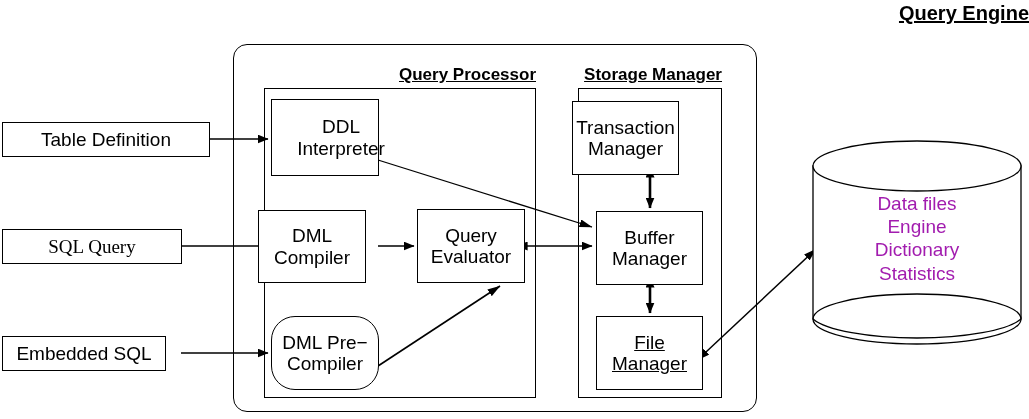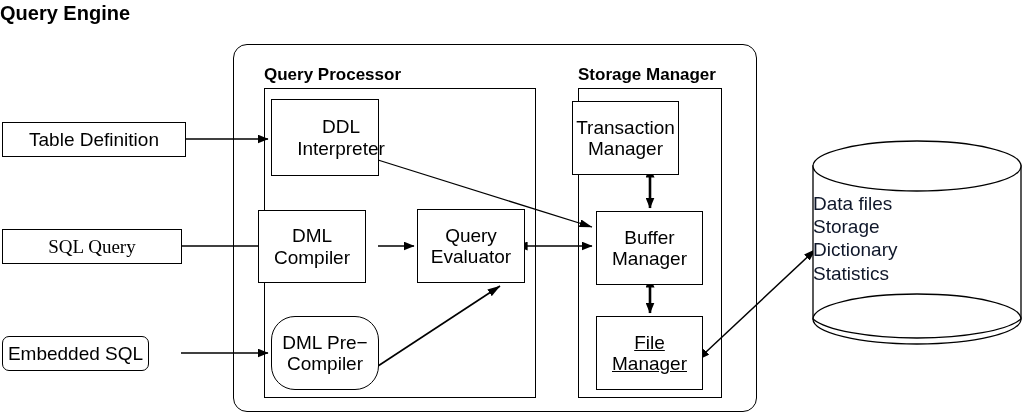--- a/index.html
+++ b/index.html
@@ -50,31 +50,32 @@
     border: 1.6px solid #000;
     border-radius: 14px;
     background: transparent;
   }
   .title {
     position: absolute;
     font-family: "Liberation Sans", sans-serif;
     font-weight: bold;
     color: #000;
     white-space: nowrap;
-    text-align: left;
+    text-align: right;
+    text-decoration: underline;
   }
   .t-main { font-size: 20px; }
   .t-sub  { font-size: 17px; }
   .cyl-text {
     position: absolute;
-    text-align: left;
+    text-align: center;
     font-family: "Liberation Sans", sans-serif;
     font-size: 19px;
     line-height: 1.22;
-    color: #0f172a;
+    color: #a21caf;
     white-space: nowrap;
   }
   .overflow-box {
     overflow: visible;
   }
 </style>
 </head>
 <body>
 
 <div id="stage">
@@ -126,29 +127,29 @@
   <div class="title t-sub" style="left:264px; top:65px; width:272px;">Query Processor</div>
 
   <div class="title t-sub" style="left:578px; top:65px; width:144px;">Storage Manager</div>
 
   <div class="outer" style="left:233px; top:44px; width:524px; height:368px;"></div>
 
   <div class="panel" style="left:264px; top:88px; width:272px; height:310px;"></div>
 
   <div class="panel" style="left:578px; top:88px; width:144px; height:310px;"></div>
 
-  <div class="box" style="left:2px; top:122px; width:184px; height:35px;">
+  <div class="box" style="left:2px; top:122px; width:208px; height:35px;">
     <span class="ln">Table Definition</span>
   </div>
 
   <div class="box" style="left:2px; top:229px; width:180px; height:35px;font-family:Liberation Serif, serif;">
     <span class="ln">SQL Query</span>
   </div>
 
-  <div class="box" style="left:2px; top:336px; width:147px; height:35px;border-radius:7px;">
+  <div class="box" style="left:2px; top:336px; width:164px; height:35px;">
     <span class="ln">Embedded SQL</span>
   </div>
 
   <div class="box" style="left:271px; top:99px; width:108px; height:77px;padding-left:32px;">
     <span class="ln">DDL</span>
     <span class="ln">Interpreter</span>
   </div>
 
   <div class="box" style="left:258px; top:210px; width:108px; height:73px;">
     <span class="ln">DML</span>
@@ -175,18 +176,18 @@
     <span class="ln">Manager</span>
   </div>
 
   <div class="box" style="left:596px; top:316px; width:107px; height:74px;text-decoration:underline;">
     <span class="ln">File</span>
     <span class="ln">Manager</span>
   </div>
 
   <div class="cyl-text" style="left:813px; top:192px; width:208px;">
     <div>Data files</div>
-    <div>Storage</div>
+    <div>Engine</div>
     <div>Dictionary</div>
     <div>Statistics</div>
   </div>
 
 </div>
 
 </body></html>

